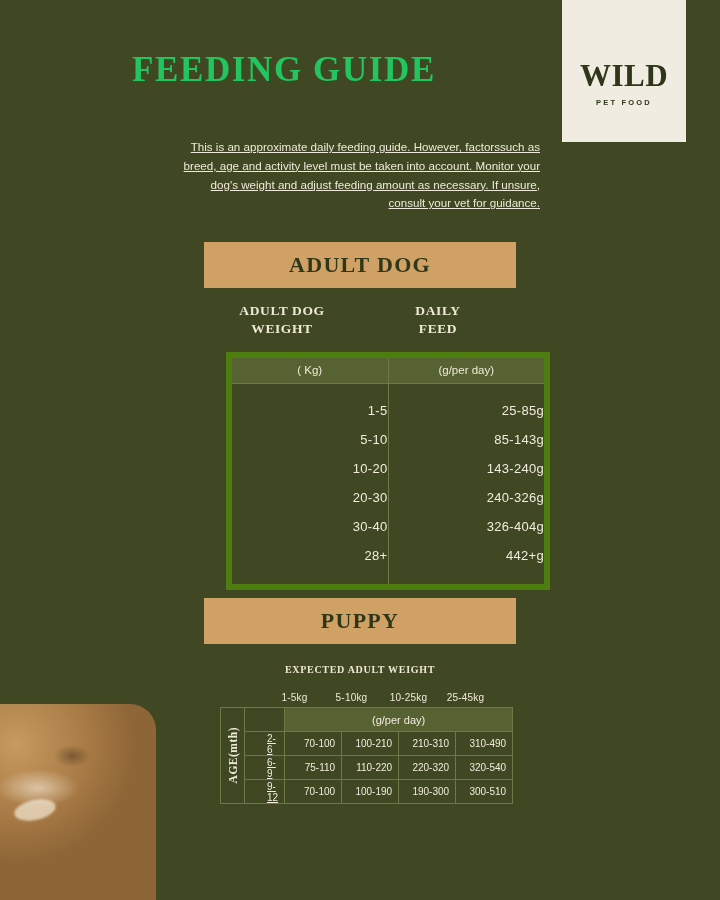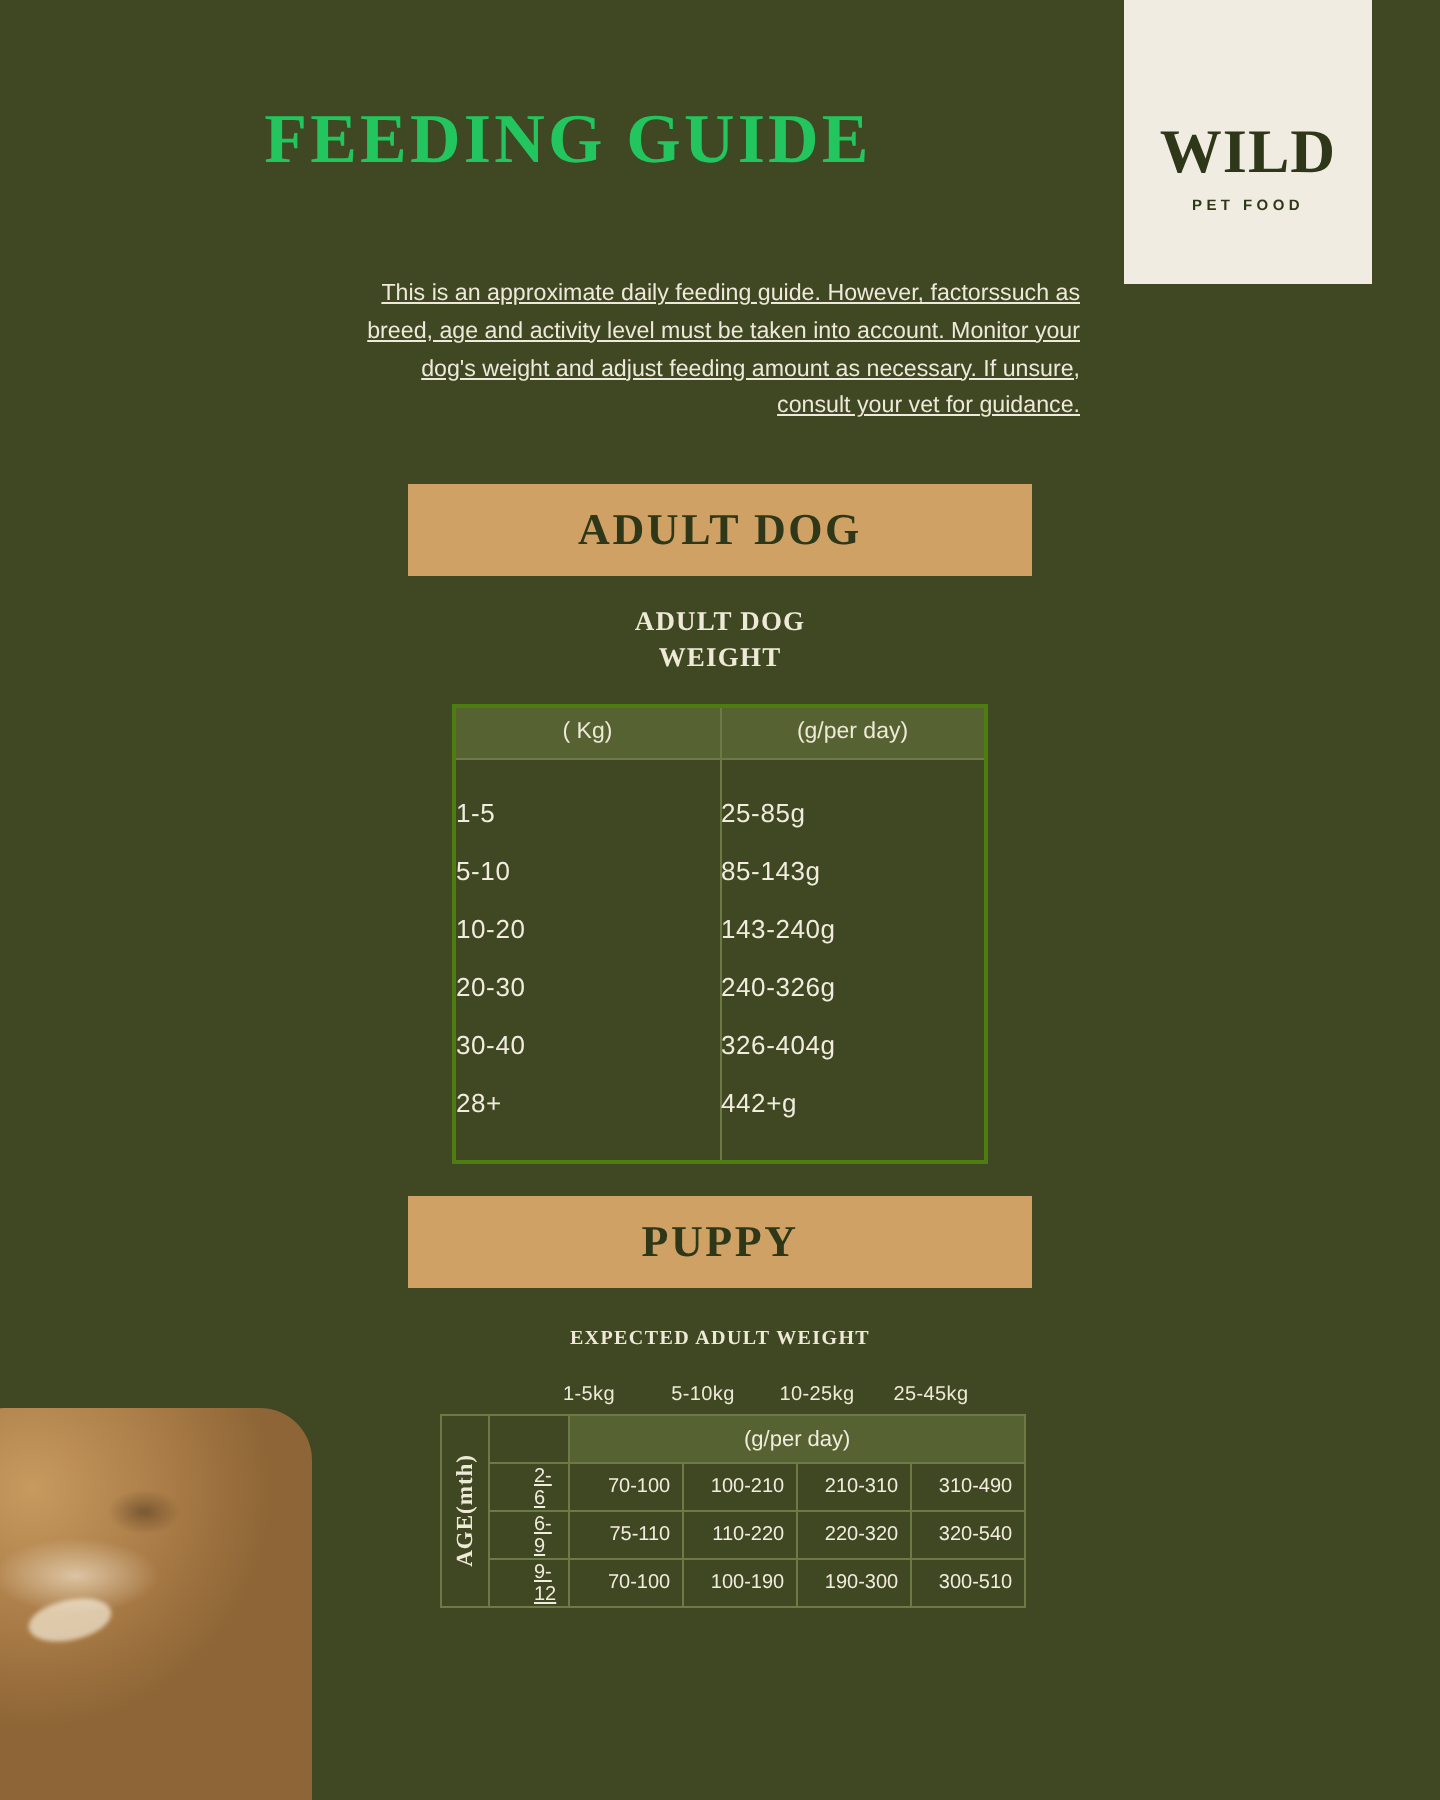--- a/index.html
+++ b/index.html
@@ -109,22 +109,22 @@
     font-weight: bold;
     font-size: 13.5px;
     line-height: 1.35;
     letter-spacing: 0.6px;
     color: #efe9d8;
   }
   .adult-box {
     position: absolute;
     top: 352px;
     left: 226px;
-    width: 268px;
-    border: 2px solid #4d7c0f;
+    width: 324px;
+    border: 6px solid #4d7c0f;
   }
   .adult-unitrow {
     display: flex;
     background: #576232;
     border-bottom: 1px solid #6d7a46;
   }
   .adult-unitrow > div {
     flex: 1;
     text-align: center;
     padding: 6px 0 7px;
@@ -132,21 +132,21 @@
     color: #efe9d8;
   }
   .adult-unitrow > div:first-child { border-right: 1px solid #6d7a46; }
   .adult-body { display: flex; }
   .adult-col {
     flex: 1;
     padding: 12px 0 14px;
   }
   .adult-col:first-child { border-right: 1px solid #6d7a46; }
   .adult-cell {
-    text-align: left;
+    text-align: right;
     font-size: 13px;
     line-height: 1;
     padding: 8px 0;
     color: #f1ecde;
     letter-spacing: 0.3px;
   }
 
   
   .puppy-sub {
     position: absolute;
@@ -258,20 +258,24 @@
   <div class="intro">This is an approximate daily feeding guide. However, factorssuch as breed, age and activity level must be taken into account. Monitor your dog's weight and adjust feeding amount as necessary. If unsure, consult your vet for guidance.</div>
 
   <div class="banner" id="banner-adult">
     <span>ADULT DOG</span>
   </div>
 
   <div class="adult-head">
     <div>
       <span>ADULT DOG</span><br>
       <span>WEIGHT</span>
+    </div>
+    <div>
+      <span>DAILY</span><br>
+      <span>FEED</span>
     </div>
   </div>
 
   <div class="adult-box">
     <div class="adult-unitrow">
       <div>( Kg)</div>
       <div>(g/per day)</div>
     </div>
     <div class="adult-body">
       <div class="adult-col">

